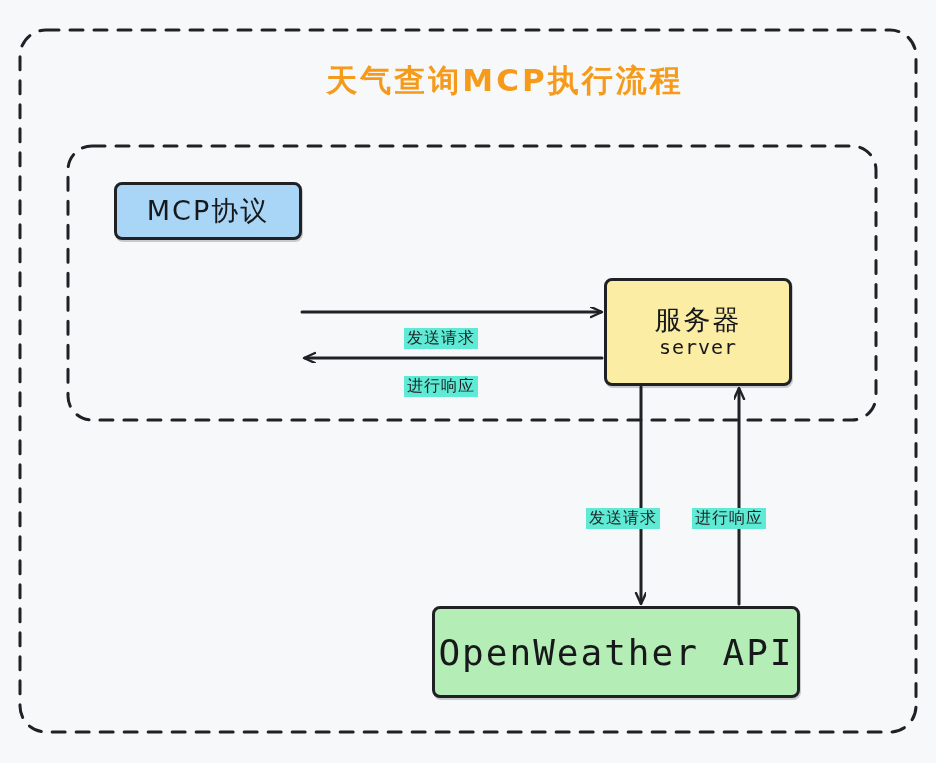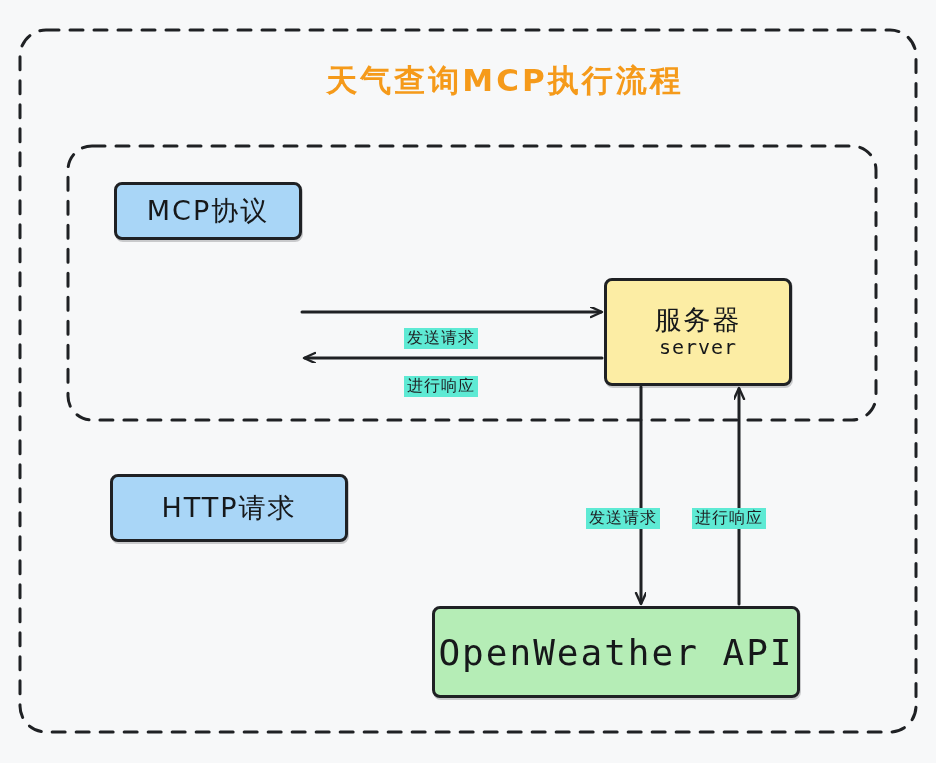--- a/index.html
+++ b/index.html
@@ -117,23 +117,20 @@
   <div class="node" id="node-mcp">
     <span class="line-cn">MCP协议</span>
   </div>
 
 
   <div class="node" id="node-server">
     <span class="line-cn">服务器</span>
     <span class="line-en">server</span>
   </div>
 
-  <div class="node" id="node-http">
-    <span class="line-cn">HTTP请求</span>
-  </div>
 
   <div class="node" id="node-owapi">
     <span class="line-en">OpenWeather API</span>
   </div>
 
   <div class="edge-label" id="lbl-send-req">发送请求</div>
   <div class="edge-label" id="lbl-respond">进行响应</div>
   <div class="edge-label" id="lbl-v-send">发送请求</div>
   <div class="edge-label" id="lbl-v-resp">进行响应</div>
 

